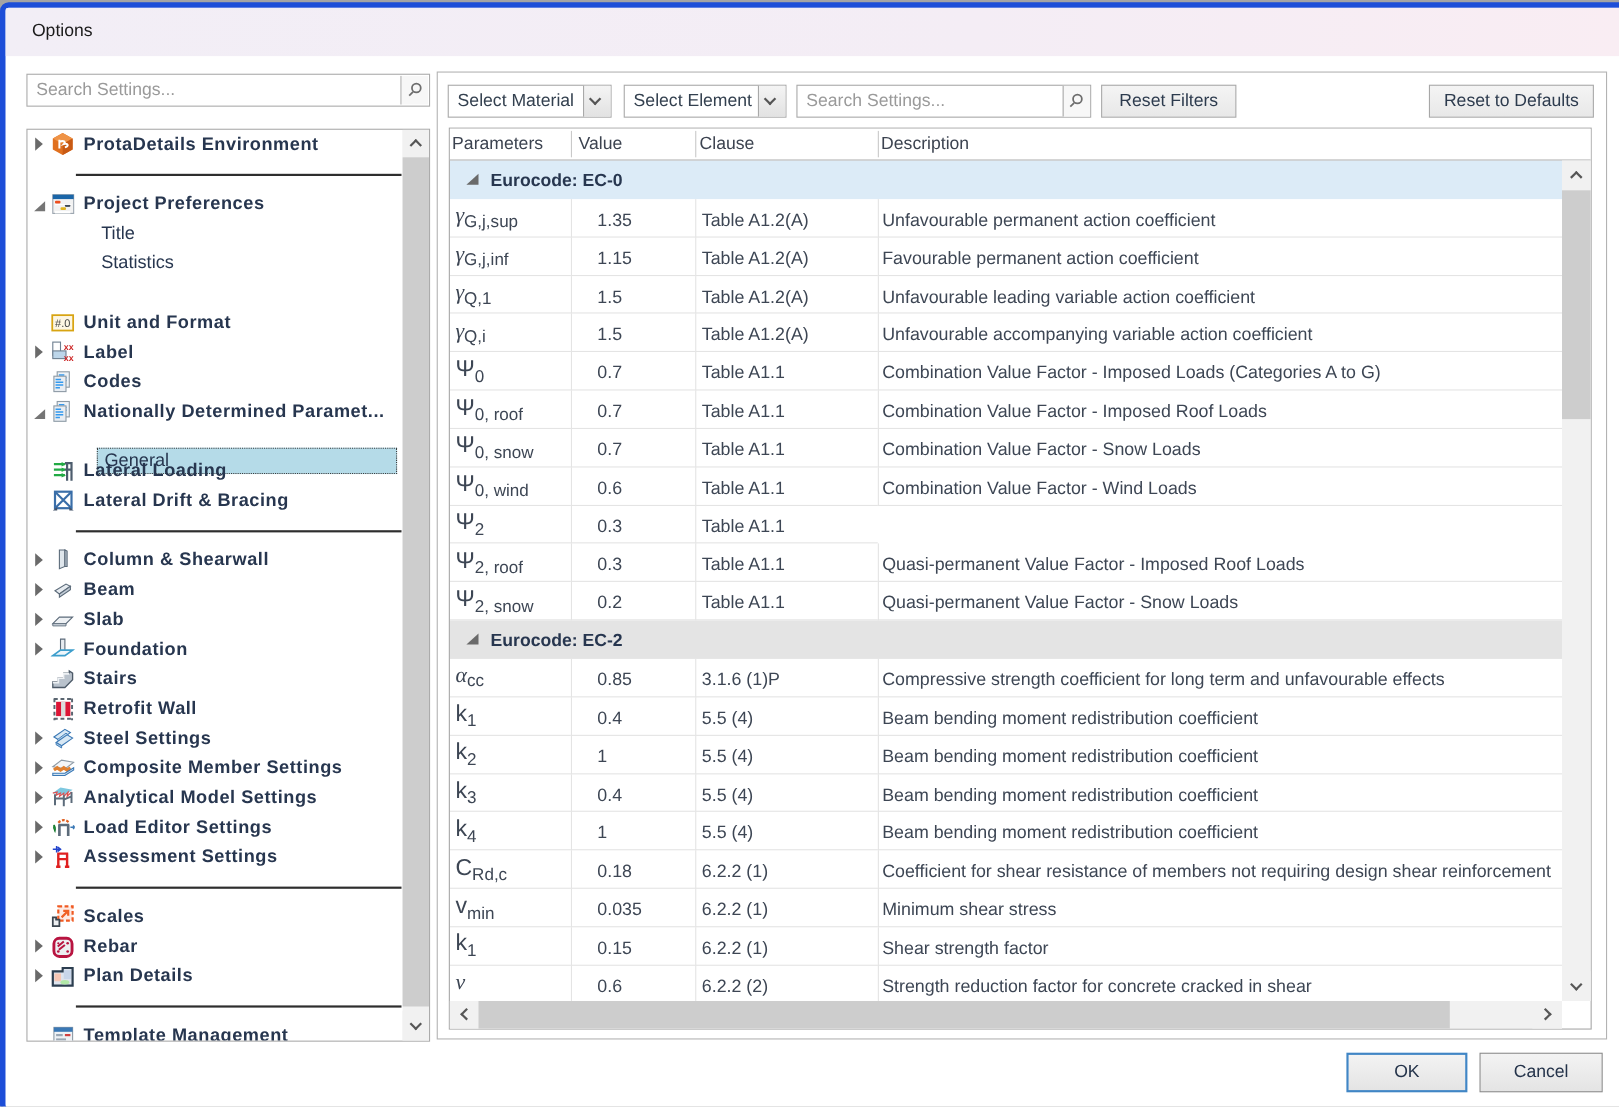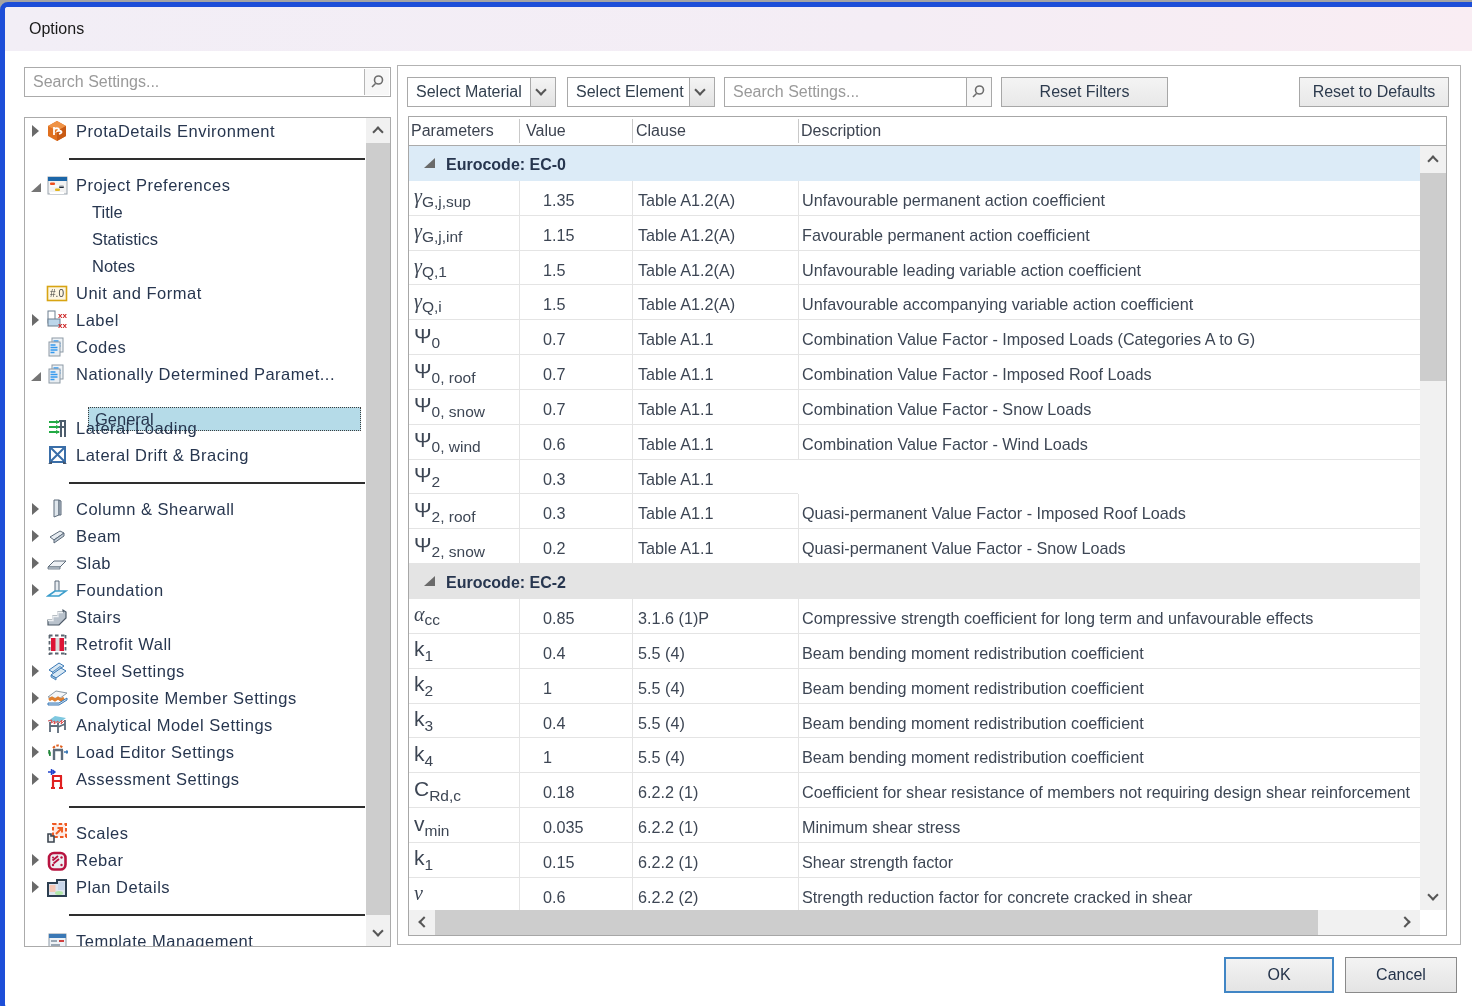--- a/index.html
+++ b/index.html
@@ -7,21 +7,21 @@
 .dlg{position:absolute;left:0;top:2px;width:1470px;height:1000px;background:#fff;border:5px solid #1d4ed8;border-radius:8px;overflow:hidden}
 .title{position:absolute;top:0;left:0;width:100%;height:44px;background:linear-gradient(90deg,#f2eef6 0%,#f4edf5 60%,#f9edf3 100%);font-size:16px;color:#1a1a1a;line-height:44px;padding-left:24px;box-sizing:border-box}
 
 .lsearch{position:absolute;left:19px;top:60px;width:367px;height:30px;border:1px solid #ababab;box-sizing:border-box;background:#fff}
 .lsearch .ph{position:absolute;left:8px;top:0;line-height:28px;font-size:16px;color:#9a9a9a}
 .sbtn{position:absolute;right:1px;top:1px;width:24px;bottom:1px;background:#f7f7f7;border-left:1px solid #b5b5b5}
 .sbtn svg{position:absolute;left:4px;top:5px}
 
 .tree{position:absolute;left:19px;top:110px;width:367px;height:830px;border:1px solid #ababab;box-sizing:border-box;background:#fff;overflow:hidden}
 .trow{position:absolute;left:0;width:340px;height:27px}
-.trow .lbl{position:absolute;left:51px;top:0;line-height:27px;font-size:16.5px;font-weight:normal;letter-spacing:0.5px;color:#27364f;white-space:nowrap}
+.trow .lbl{position:absolute;left:51px;top:0;line-height:27px;font-size:16.5px;font-weight:bold;letter-spacing:0.5px;color:#27364f;white-space:nowrap}
 .trow .lbl.child{left:67px;font-weight:normal;letter-spacing:0}
 .trow .exp{position:absolute;left:7px;top:7px;width:0;height:0;border-left:7px solid #6a6a6a;border-top:6.5px solid transparent;border-bottom:6.5px solid transparent}
 .trow svg.tico{position:absolute;left:21px;top:2px}
 .texp2{position:absolute;left:6px;top:11px;width:0;height:0;border-right:10px solid #757575;border-top:9px solid transparent}
 .tsep{position:absolute;left:44px;width:296px;height:2px;background:#2e2e2e}
 .sel{position:absolute;left:63px;top:1px;width:273px;height:24px;background:#b5dbe8;border:1px dotted #3c3c3c;box-sizing:border-box}
 
 .vsb{position:absolute;background:#f1f1f1}
 .sbthumb{position:absolute;background:#cdcdcd}
 .sbarr{position:absolute;background:#f1f1f1;color:#565656}
@@ -95,23 +95,20 @@
           <rect x="4" y="18" width="14" height="2" fill="#fff"></rect>
         </svg>
         <span class="lbl">Project Preferences</span>
       </div>
 <div class="trow" style="top:81px">
         <span class="lbl child">Title</span>
       </div>
 <div class="trow" style="top:108px">
         <span class="lbl child">Statistics</span>
       </div>
-<div class="trow" style="top:135px">
-        <span class="lbl child">Notes</span>
-      </div>
 <div class="trow" style="top:162px">
         <svg class="tico" width="22" height="22" viewBox="0 0 22 22">
           <rect x="1.5" y="4.5" width="19" height="14" fill="#fdf6e3" stroke="#d8a412" stroke-width="1.6"></rect>
           <text x="11" y="15" font-size="10" font-family="Liberation Sans" fill="#444" text-anchor="middle">#.0</text>
         </svg>
         <span class="lbl">Unit and Format</span>
       </div>
 <div class="trow" style="top:189px">
         <div class="exp"></div>
         <svg class="tico" width="22" height="22" viewBox="0 0 22 22">
@@ -323,21 +320,21 @@
       </div>
 <div class="combo" style="left:326px;width:268px">
         <span class="txt" style="color:#9a9a9a">Search Settings...</span>
         <div class="btn" style="background:#f7f7f7">
           <svg width="16" height="16" viewBox="0 0 16 16" style="position:absolute;left:3px;top:6px">
             <circle cx="9.5" cy="6" r="4" fill="none" stroke="#6e6e6e" stroke-width="1.6"></circle>
             <line x1="6.5" y1="9.5" x2="3" y2="13" stroke="#6e6e6e" stroke-width="1.6"></line>
           </svg>
         </div>
       </div>
-<div class="tbtn" style="left:603px;width:167px">Reset Filters</div>
+<div class="tbtn" style="left:603px;width:123px">Reset Filters</div>
 <div class="tbtn" style="left:901px;width:150px">Reset to Defaults</div>
 <div class="grid">
 <div class="ghead">
 <span style="left:2px">Parameters</span>
 <span style="left:117px">Value</span>
 <span style="left:227px">Clause</span>
 <span style="left:392px">Description</span>
 <div class="gvl" style="left:110px"></div>
 <div class="gvl" style="left:223px"></div>
 <div class="gvl" style="left:389px"></div>

